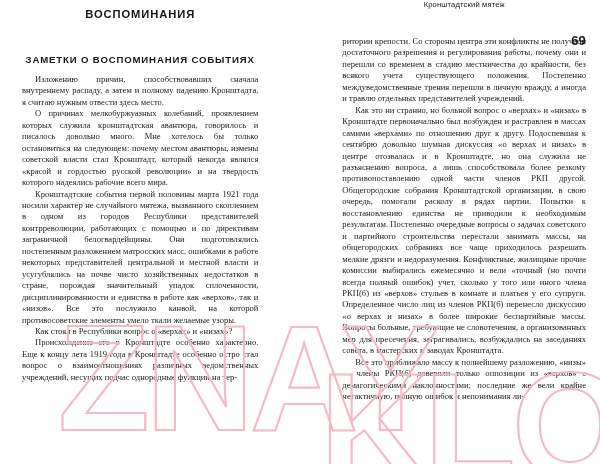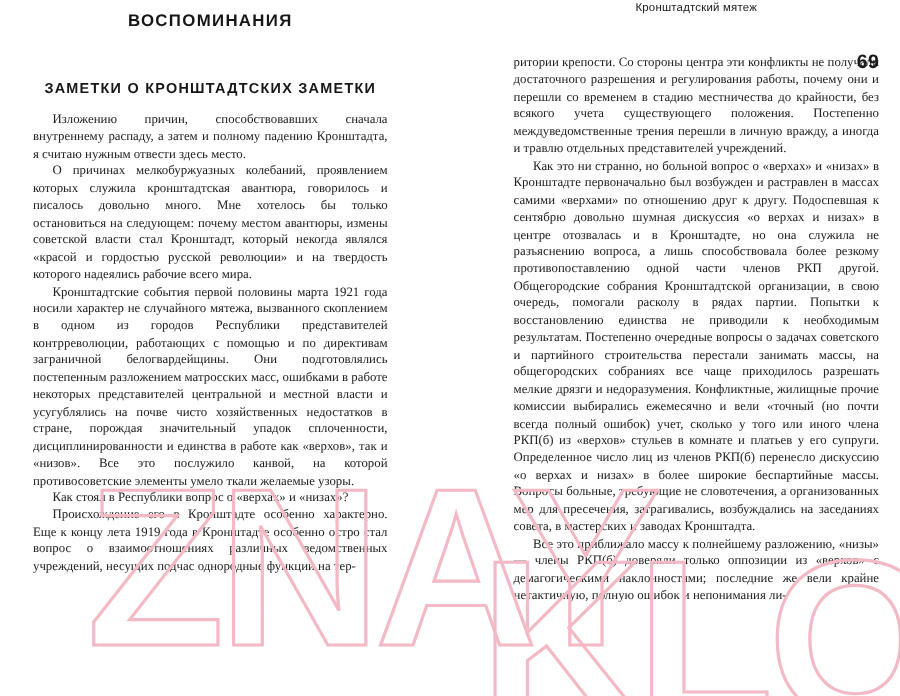--- a/index.html
+++ b/index.html
@@ -130,21 +130,21 @@
 <body>
 
 <div id="page">
 
   <div class="spread">
 
     <div class="page-half page-left">
 
       <div class="part-title">ВОСПОМИНАНИЯ</div>
 
-      <div class="chapter-title">ЗАМЕТКИ О КРОНШТАДТСКИХ ЗАМЕТКИ</div>
+      <div class="chapter-title">ЗАМЕТКИ О ВОСПОМИНАНИЯ СОБЫТИЯХ</div>
 
       <div class="body-col">
         <p>Изложению причин, способствовавших сначала внутреннему распаду, а затем и полному падению Кронштадта, я считаю нужным отвести здесь место.</p>
         <p>О причинах мелкобуржуазных колебаний, проявлением которых служила кронштадтская авантюра, говорилось и писалось довольно много. Мне хотелось бы только остановиться на следующем: почему местом авантюры, измены советской власти стал Кронштадт, который некогда являлся «красой и гордостью русской революции» и на твердость которого надеялись рабочие всего мира.</p>
         <p>Кронштадтские события первой половины марта 1921 года носили характер не случайного мятежа, вызванного скоплением в одном из городов Республики представителей контрреволюции, работающих с помощью и по директивам заграничной белогвардейщины. Они подготовлялись постепенным разложением матросских масс, ошибками в работе некоторых представителей центральной и местной власти и усугублялись на почве чисто хозяйственных недостатков в стране, порождая значительный упадок сплоченности, дисциплинированности и единства в работе как «верхов», так и «низов». Все это послужило канвой, на которой противосоветские элементы умело ткали желаемые узоры.</p>
         <p>Как стоял в Республики вопрос о «верхах» и «низах»?</p>
         <p>Происхождение его в Кронштадте особенно характерно. Еще к концу лета 1919 года в Кронштадте особенно остро стал вопрос о взаимоотношениях различных ведомственных учреждений, несущих подчас однородные функции на тер-</p>
       </div>
     </div>
 

